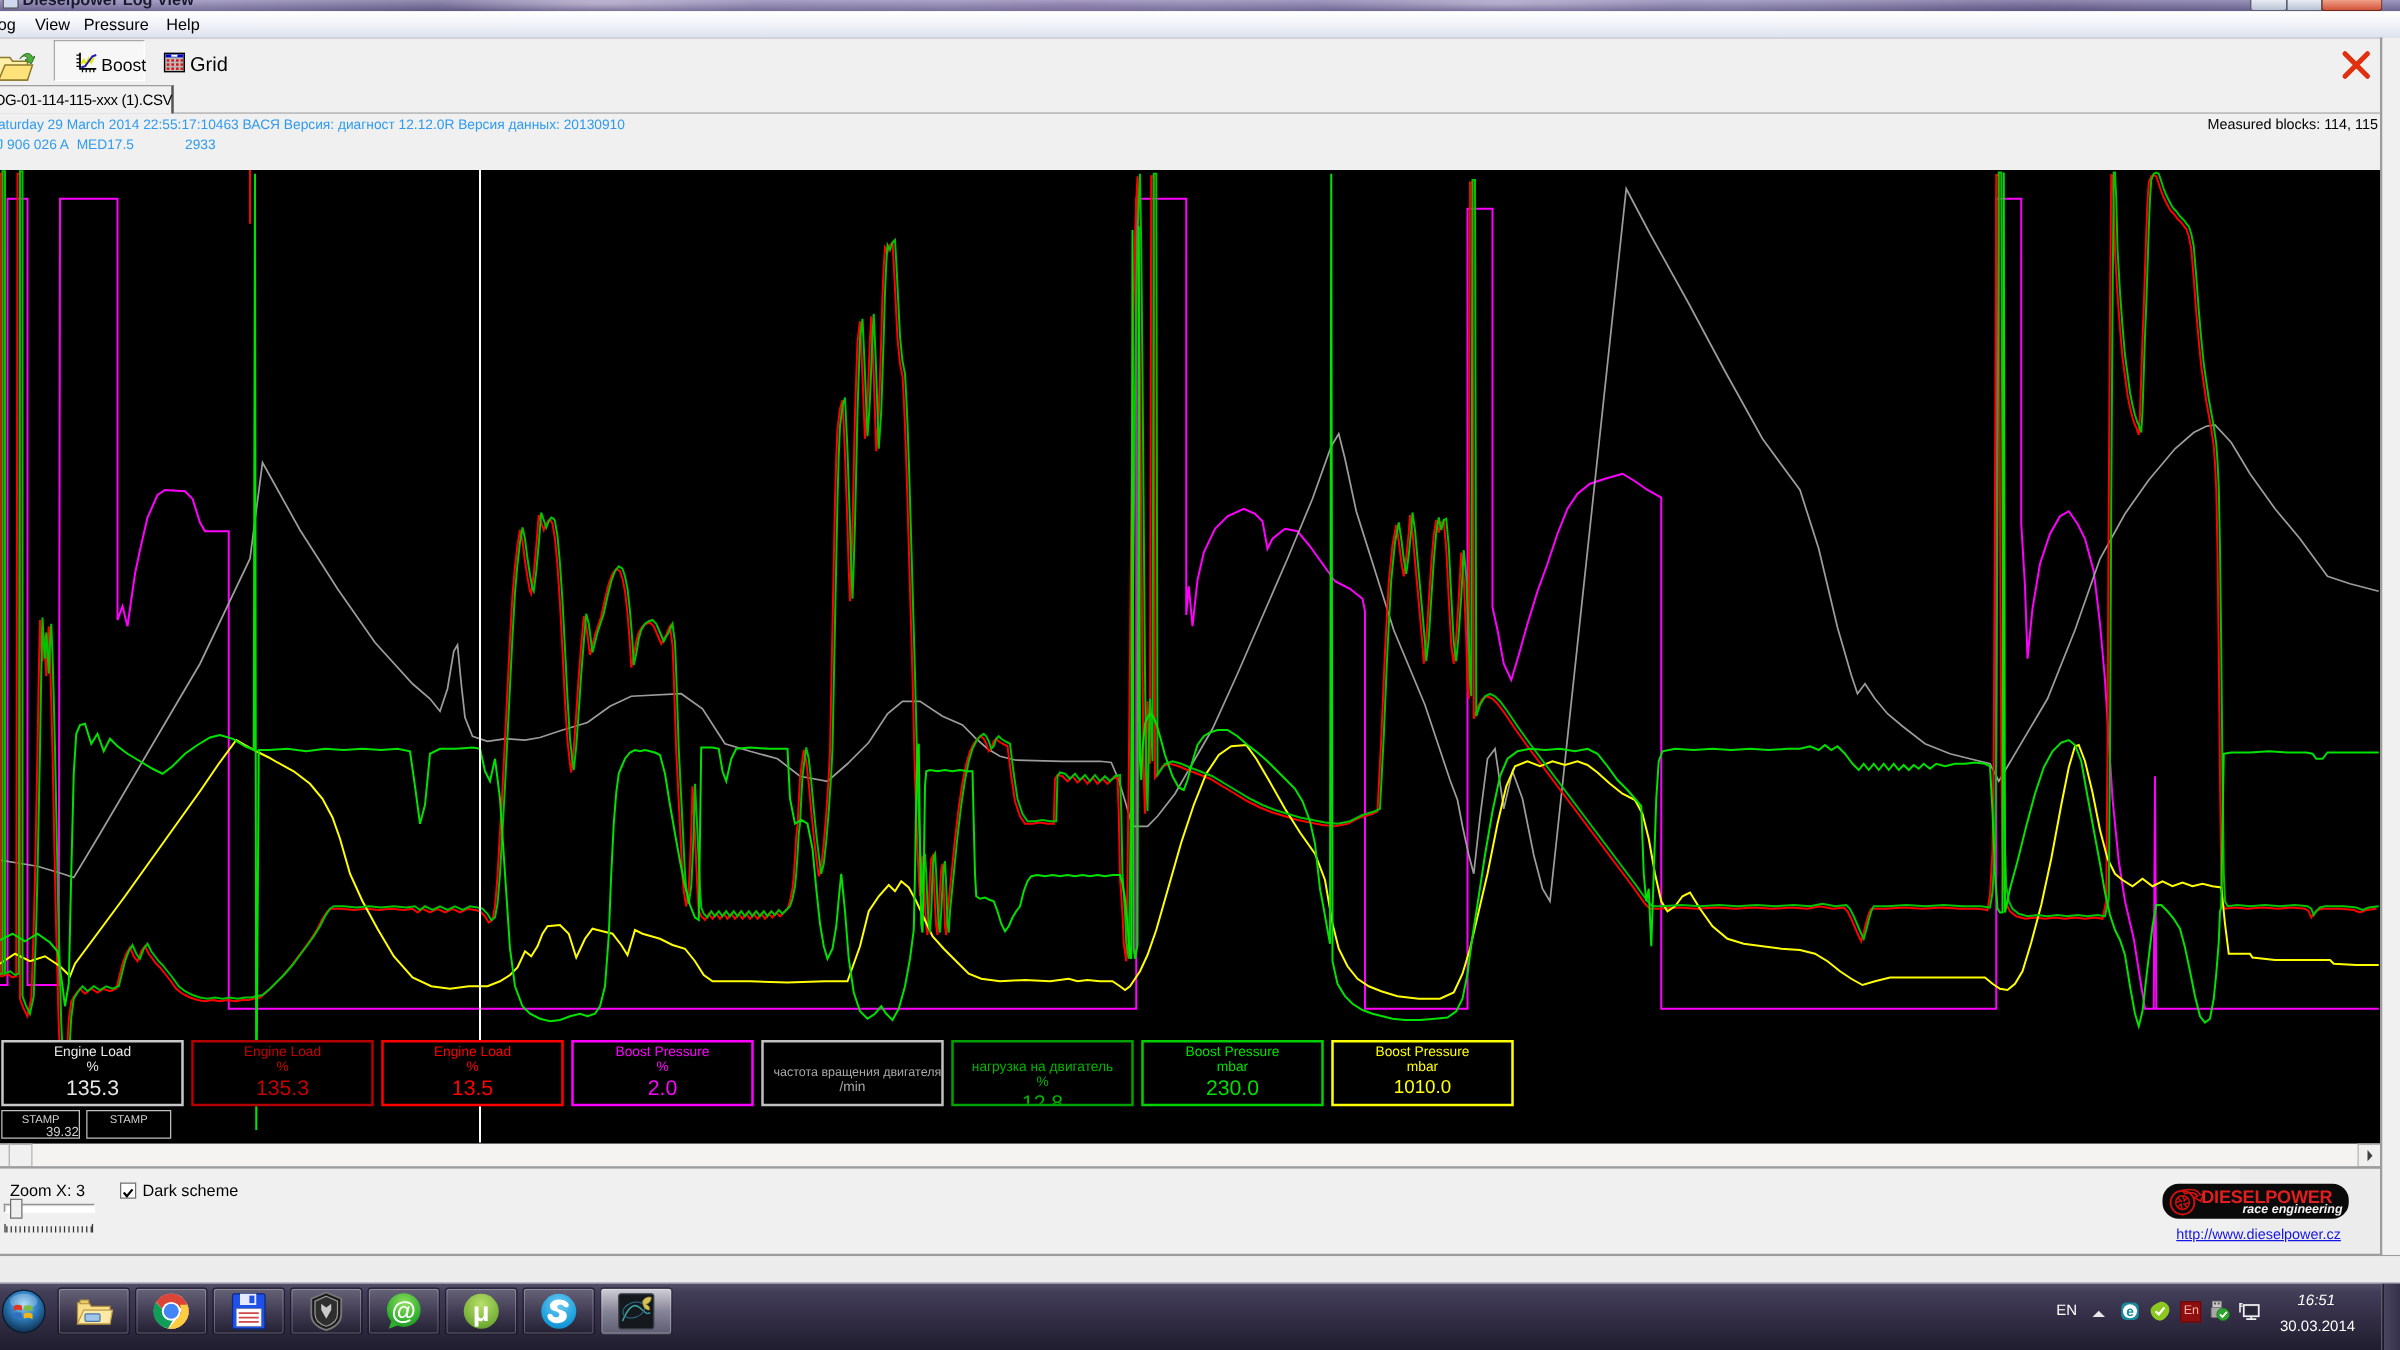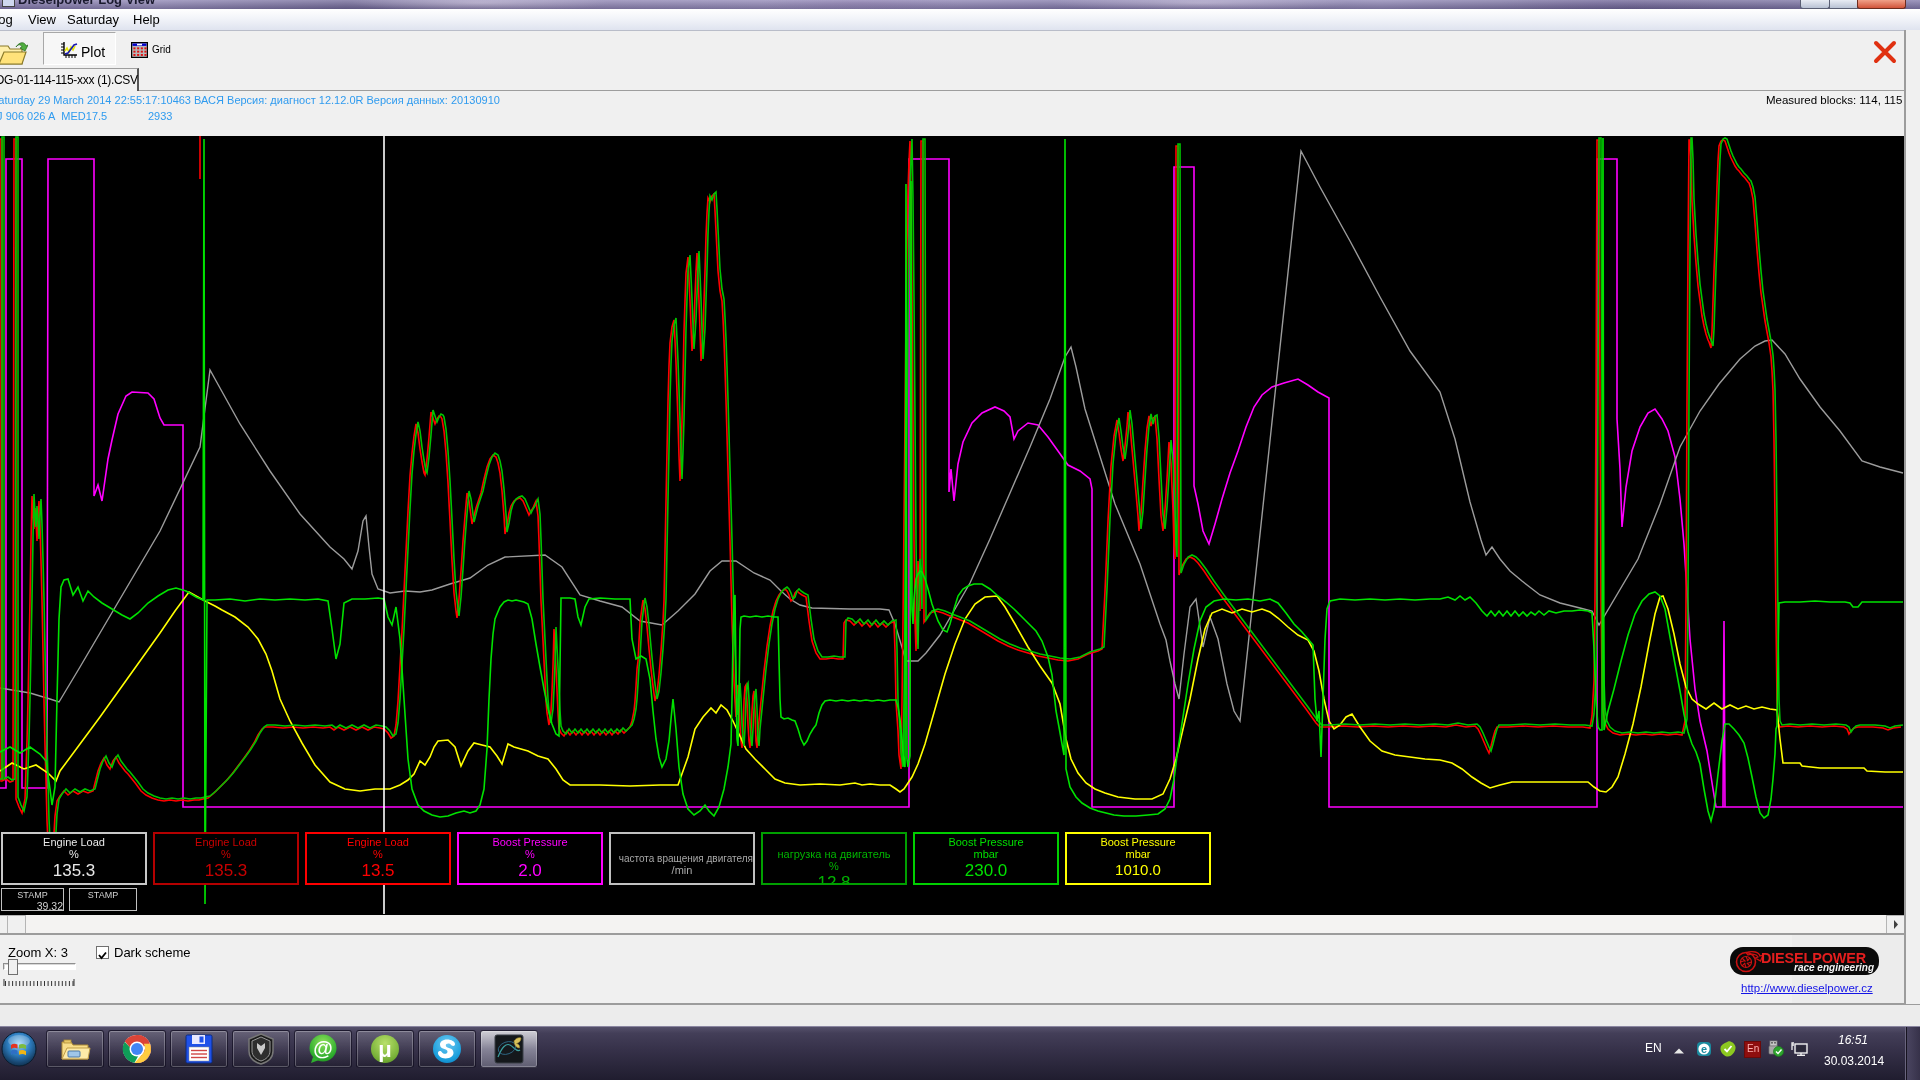--- a/index.html
+++ b/index.html
@@ -20,61 +20,61 @@
   <div class="abs" style="left:2px;top:-6px;width:11px;height:11px;background:#cfd8ee;border:1px solid #444;"></div>
 
   <div class="abs" style="left:1800px;top:0;width:28px;height:8px;background:linear-gradient(180deg,#e8ecf4,#b9c2d4);border:1px solid #5a5f74;border-top:none;border-radius:0 0 3px 3px;"></div>
   <div class="abs" style="left:1829px;top:0;width:27px;height:8px;background:linear-gradient(180deg,#e8ecf4,#b9c2d4);border:1px solid #5a5f74;border-top:none;"></div>
   <div class="abs" style="left:1857px;top:0;width:47px;height:8px;background:linear-gradient(180deg,#f0a088,#d2543a);border:1px solid #6e2c1e;border-top:none;border-radius:0 0 3px 3px;"></div>
 </div>
 
 <div class="abs" style="left:0;top:9px;width:1920px;height:21px;background:linear-gradient(180deg,#ffffff 0%,#f2f4f9 45%,#dfe3ef 100%);border-bottom:1px solid #b9bdc9;">
   <div class="abs" style="left:-9px;top:3px;font-size:13px;color:#000;">Log</div>
   <div class="abs" style="left:28px;top:3px;font-size:13px;color:#000;">View</div>
-  <div class="abs" style="left:67px;top:3px;font-size:13px;color:#000;">Saturday</div>
+  <div class="abs" style="left:67px;top:3px;font-size:13px;color:#000;">Pressure</div>
   <div class="abs" style="left:133px;top:3px;font-size:13px;color:#000;">Help</div>
 </div>
 
 <div class="abs" style="left:0;top:31px;width:1905px;height:41px;background:#f0f0f0;border-bottom:1px solid #d5d5d5;">
 
   <svg class="abs" style="left:-2px;top:9px;" width="30" height="28" viewBox="0 0 30 28">
     <path d="M1 6 L10 6 L12 9 L24 9 L24 24 L1 24 Z" fill="#ffefa8" stroke="#8a7a2a" stroke-width="1.2"></path>
     <path d="M1 24 L6 12 L28 12 L24 24 Z" fill="#ffe27a" stroke="#8a7a2a" stroke-width="1.2"></path>
     <path d="M18 7 C22 1, 27 2, 28 6 L30 5 L27 11 L22 8 L24 7 C23 4, 20 4, 18 7 Z" fill="#4fae3f" stroke="#2c6e22" stroke-width="0.8"></path>
   </svg>
 
   <div class="abs" style="left:43px;top:1px;width:71px;height:31px;background:#f7f7f7;border:1px solid #a8a8a8;border-right-color:#fff;border-bottom-color:#fff;"></div>
   <svg class="abs" style="left:61px;top:11px;" width="17" height="16" viewBox="0 0 17 16">
     <path d="M3 0 L3 13 L16 13" stroke="#000" stroke-width="1.4" fill="none"></path>
     <path d="M0 2 h3 M0 5 h3 M0 8 h3 M0 11 h3 M5 13 v3 M8 13 v3 M11 13 v3 M14 13 v3" stroke="#000" stroke-width="1" fill="none"></path>
     <path d="M4 9 L6 6 L8 10 L10 5 L12 8 L14 4" stroke="#e8e800" stroke-width="1.6" fill="none"></path>
     <path d="M4 12 L7 11 L10 7 L13 3 L16 2" stroke="#1b1bb0" stroke-width="1.6" fill="none"></path>
   </svg>
-  <div class="abs" style="left:81px;top:13px;font-size:14px;color:#000;">Plot</div>
+  <div class="abs" style="left:81px;top:13px;font-size:14px;color:#000;">Boost</div>
 
   <svg class="abs" style="left:131px;top:11px;" width="17" height="16" viewBox="0 0 17 16">
     <rect x="0.5" y="0.5" width="16" height="15" fill="#b8b8b8" stroke="#000" stroke-width="1.4"></rect>
     <rect x="1.5" y="1.5" width="14" height="2.4" fill="#0000cc"></rect>
     <rect x="6" y="1.8" width="5" height="1.6" fill="#fff"></rect>
     <g fill="#dd1111">
       <rect x="2.4" y="5.4" width="2.1" height="1.9"></rect>
         <rect x="6.1" y="5.4" width="2.1" height="1.9"></rect>
         <rect x="9.8" y="5.4" width="2.1" height="1.9"></rect>
         <rect x="13.4" y="5.4" width="2.1" height="1.9"></rect>
       <rect x="2.4" y="8.7" width="2.1" height="1.9"></rect>
         <rect x="6.1" y="8.7" width="2.1" height="1.9"></rect>
         <rect x="9.8" y="8.7" width="2.1" height="1.9"></rect>
         <rect x="13.4" y="8.7" width="2.1" height="1.9"></rect>
       <rect x="2.4" y="12" width="2.1" height="1.9"></rect>
         <rect x="6.1" y="12" width="2.1" height="1.9"></rect>
         <rect x="9.8" y="12" width="2.1" height="1.9"></rect>
         <rect x="13.4" y="12" width="2.1" height="1.9"></rect>
     </g>
   </svg>
-  <div class="abs" style="left:152px;top:13px;font-size:10px;color:#000;">Grid</div>
+  <div class="abs" style="left:152px;top:13px;font-size:16px;color:#000;">Grid</div>
 
   <svg class="abs" style="left:1873px;top:9px;" width="24" height="24" viewBox="0 0 24 24">
     <path d="M3 3 L21 21 M21 3 L3 21" stroke="#e03010" stroke-width="4" stroke-linecap="round" fill="none"></path>
   </svg>
 </div>
 
 <div class="abs" style="left:0;top:72px;width:1905px;height:18px;background:#f0f0f0;border-bottom:1px solid #9d9d9d;">
   <div class="abs" style="left:-10px;top:-4px;width:146px;height:22px;background:#f0f0f0;border:1px solid #9d9d9d;border-bottom:none;border-right:2px solid #555;"></div>
   <div class="abs" style="left:-5px;top:1px;font-size:12px;letter-spacing:-0.3px;color:#000;white-space:nowrap;">OG-01-114-115-xxx (1).CSV</div>
 </div>

